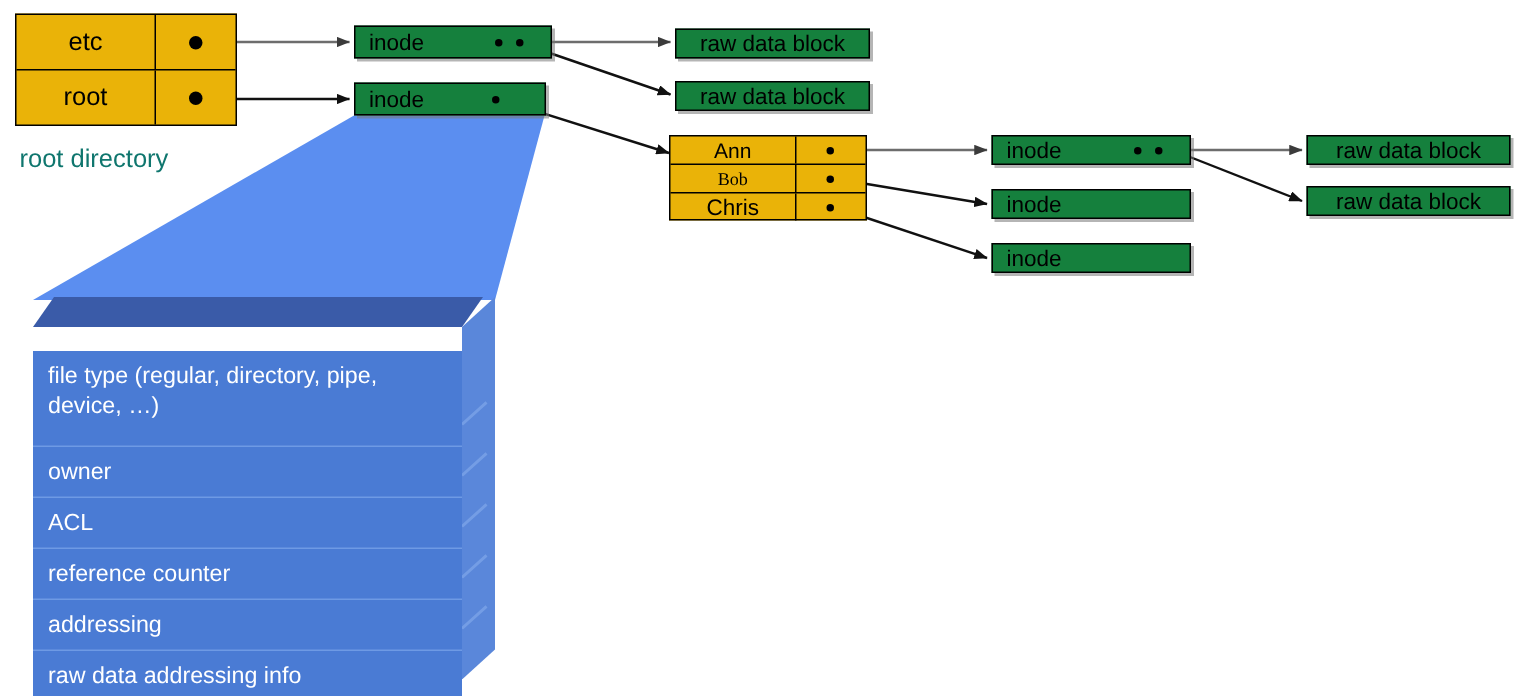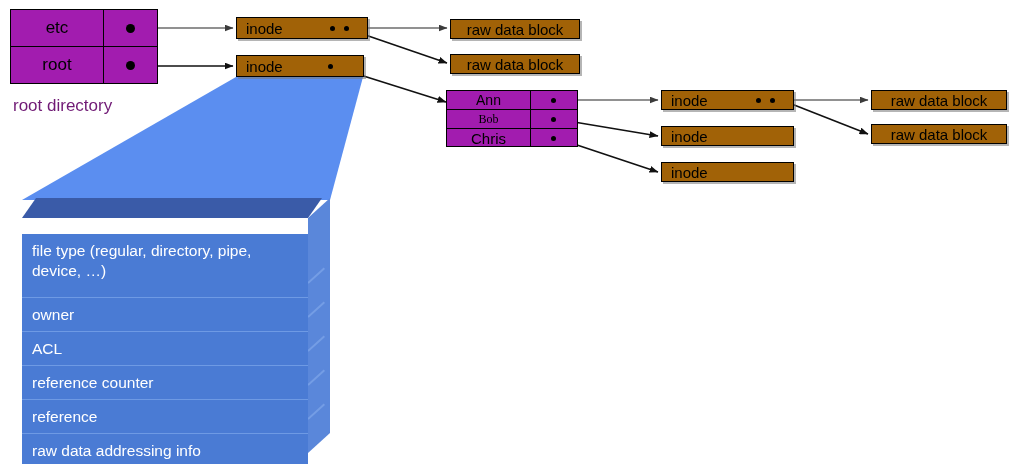--- a/index.html
+++ b/index.html
@@ -11,21 +11,21 @@
   #stage{position:absolute;left:0;top:0;width:1017px;height:464px;}
 
   
   #wires{position:absolute;left:0;top:0;width:1017px;height:464px;}
 
   
   .box{
     position:absolute;
     box-sizing:border-box;
     border:1.4px solid #000;
-    background:#a16207;
+    background:#15803d;
     font-size:15px;
     color:#000;
     line-height:1;
     white-space:nowrap;
   }
   .box.shadowed{ box-shadow:2px 2px 0 rgba(120,120,120,.55); }
 
   
   .inode{
     display:flex;align-items:center;
@@ -42,42 +42,42 @@
   .rdb{
     display:flex;align-items:center;justify-content:center;
     font-size:15px;
   }
 
   
   .dirtable{
     position:absolute;
     box-sizing:border-box;
     border:1.4px solid #000;
-    background:#a21caf;
+    background:#eab308;
     text-align:right;
   }
   .dirrow{
     display:flex;
     box-sizing:border-box;
     border-bottom:1.4px solid #000;
   }
   .dirrow:last-child{border-bottom:none;}
   .dirname{
     box-sizing:border-box;
     border-right:1.4px solid #000;
     display:flex;align-items:center;justify-content:center;
     font-size:17px;
   }
   .dirptr{
     box-sizing:border-box;
     display:flex;align-items:center;justify-content:center;
     position:relative;
   }
   .caption{
-    position:absolute;font-size:17px;color:#701a75;white-space:nowrap;
+    position:absolute;font-size:17px;color:#0f766e;white-space:nowrap;
   }
 
   
   #inode-detail{position:absolute;left:0;top:193px;width:380px;height:268px;}
   #inode-detail .topface{
     position:absolute;left:22px;top:5px;width:300px;height:20px;
     background:#3a5ba8;
     clip-path:polygon(0 100%, 14px 0, 100% 0, calc(100% - 14px) 100%);
   }
   #inode-detail .sideface{
@@ -233,18 +233,18 @@
       <div class="seam" style="left:0;top:118px;"></div>
       <div class="seam" style="left:0;top:152px;"></div>
       <div class="seam" style="left:0;top:186px;"></div>
       <div class="seam" style="left:0;top:220px;"></div>
     </div>
     <div class="frontface">
       <div class="fld tall">file type (regular, directory, pipe, device, …)</div>
       <div class="fld reg">owner</div>
       <div class="fld reg">ACL</div>
       <div class="fld reg">reference counter</div>
-      <div class="fld reg">reference</div>
+      <div class="fld reg">addressing</div>
       <div class="fld reg">raw data addressing info</div>
     </div>
   </div>
 
 </div>
 
 </body></html>

